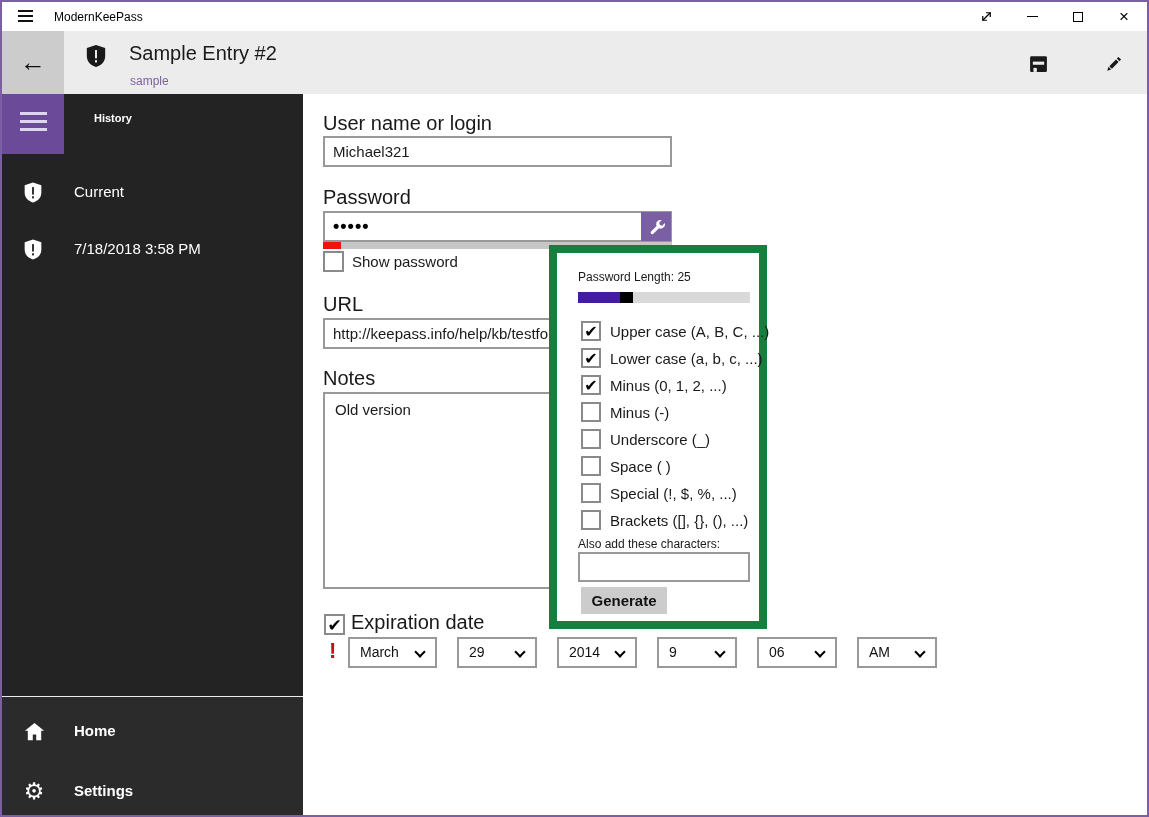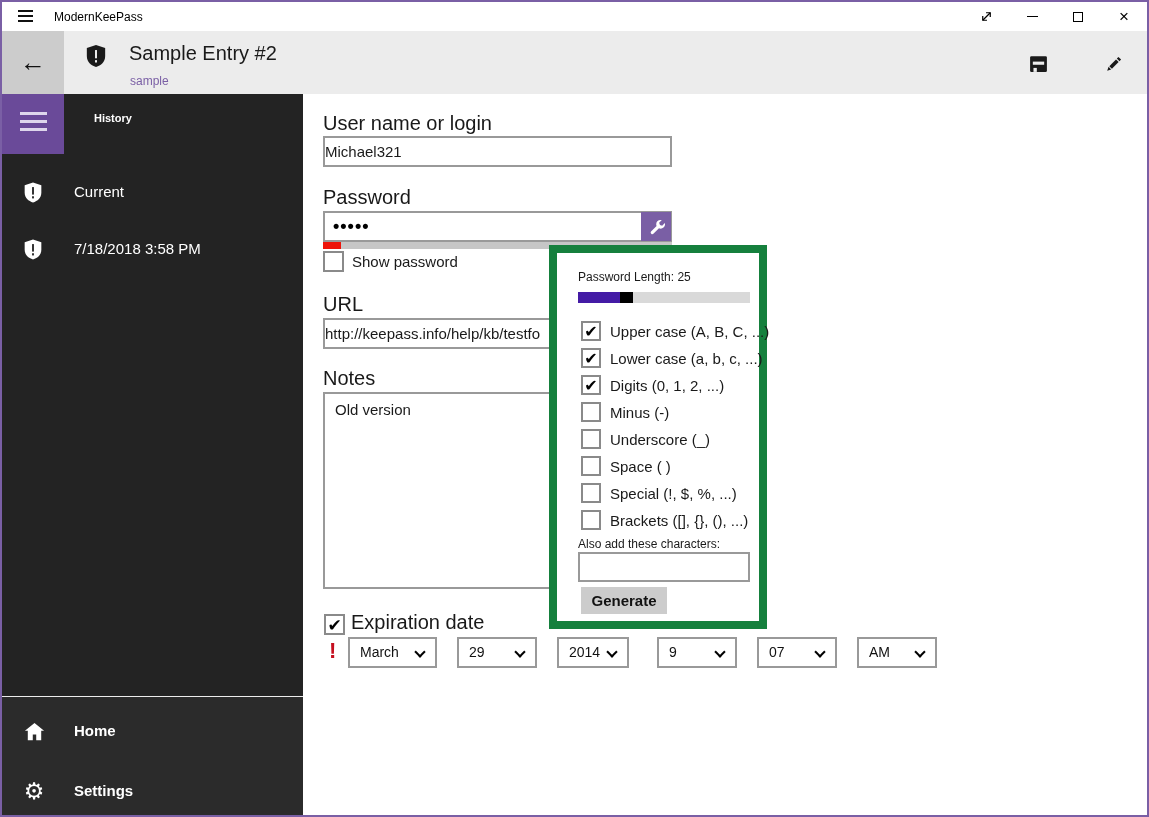--- a/index.html
+++ b/index.html
@@ -38,21 +38,21 @@
   .side-item .lbl { position:absolute; left:72px; top:13px; font-size:15px; color:#fff; }
   .italic { }
   .side-footer { position:absolute; left:0; bottom:0; width:301px; height:123px; background:#2b2b2b; border-top:1px solid #ececec; }
   .foot-item { position:absolute; left:0; width:301px; height:44px; cursor:pointer; }
   .foot-item .ficon { position:absolute; left:20px; top:10px; width:24px; height:24px; display:flex; align-items:center; justify-content:center; }
   .foot-item .lbl { position:absolute; left:72px; top:13px; font-size:15px; font-weight:bold; color:#fff; }
   .gear-glyph { color:#fff; font-size:23px; line-height:1; }
 
   
   .main-label { position:absolute; font-size:20px; color:#191919; }
-  .tinput { position:absolute; height:31px; border:2px solid #999; background:#fff; font-size:15px; color:#1a1a1a; padding:0 0; font-family:inherit; outline:none; white-space:nowrap; overflow:hidden; }
+  .tinput { position:absolute; height:31px; border:2px solid #999; background:#fff; font-size:15px; color:#1a1a1a; padding:0 8px; font-family:inherit; outline:none; white-space:nowrap; overflow:hidden; }
   .pw-wrap { position:absolute; left:321px; top:209px; width:349px; height:31px; border:2px solid #999; background:#fff; }
   .pw-input { position:absolute; left:0; top:0; width:315px; height:27px; border:none; outline:none; font-size:18px; font-weight:bold; letter-spacing:1px; padding:0 8px; color:#000; font-family:inherit; }
   .pw-genbtn { position:absolute; right:-1px; top:-1px; width:30px; height:29px; background:#7a5fa5; border:none; cursor:pointer; display:flex; align-items:center; justify-content:center; }
   .strength { position:absolute; left:321px; top:240px; width:349px; height:7px; background:#c6c6c6; }
   .strength .fill { position:absolute; left:0; top:0; height:7px; width:18px; background:#ee140a; }
   .checkbox { position:absolute; width:21px; height:21px; border:2px solid #8a8a8a; background:#fff; cursor:pointer; text-align:center; }
   .checkbox .mark { font-size:17px; font-weight:bold; color:#000; line-height:19px; display:block; }
   .cb-label { position:absolute; font-size:15px; color:#191919; }
   textarea.notes { position:absolute; left:321px; top:390px; width:349px; height:197px; border:2px solid #999; resize:none; font-family:inherit; font-size:15px; color:#1a1a1a; padding:7px 10px; outline:none; }
   .excl { position:absolute; left:327px; top:636px; font-size:22px; font-weight:bold; color:#c50f1f; }
@@ -211,30 +211,30 @@
 
   <span class="excl">!</span>
   <div class="dropdown" style="left:346px; width:89px;">
     <span class="val">March</span>
       <span class="chev"></span>
   </div>
   <div class="dropdown" style="left:455px; width:80px;">
     <span class="val">29</span>
       <span class="chev"></span>
   </div>
-  <div class="dropdown" style="left:555px; width:72px;padding-left:36px;">
+  <div class="dropdown" style="left:555px; width:80px;padding-left:36px;">
     <span class="val">2014</span>
       <span class="chev"></span>
   </div>
   <div class="dropdown" style="left:655px; width:80px;">
     <span class="val">9</span>
       <span class="chev"></span>
   </div>
   <div class="dropdown" style="left:755px; width:80px;">
-    <span class="val">07</span>
+    <span class="val">06</span>
       <span class="chev"></span>
   </div>
   <div class="dropdown" style="left:855px; width:80px;">
     <span class="val">AM</span>
       <span class="chev"></span>
   </div>
 
   <div class="popup">
     <div class="pp-length">Password Length: 25</div>
     <div class="pp-slider">
@@ -251,21 +251,21 @@
     <div class="pp-row" style="top:95px;">
       <span class="checkbox">
           <span class="mark">✔</span>
         </span>
       <span class="olabel">Lower case (a, b, c, ...)</span>
     </div>
     <div class="pp-row" style="top:122px;">
       <span class="checkbox">
           <span class="mark">✔</span>
         </span>
-      <span class="olabel">Digits (0, 1, 2, ...)</span>
+      <span class="olabel">Minus (0, 1, 2, ...)</span>
     </div>
     <div class="pp-row" style="top:149px;">
       <span class="checkbox">
           <span class="mark"></span>
         </span>
       <span class="olabel">Minus (-)</span>
     </div>
     <div class="pp-row" style="top:176px;">
       <span class="checkbox">
           <span class="mark"></span>

